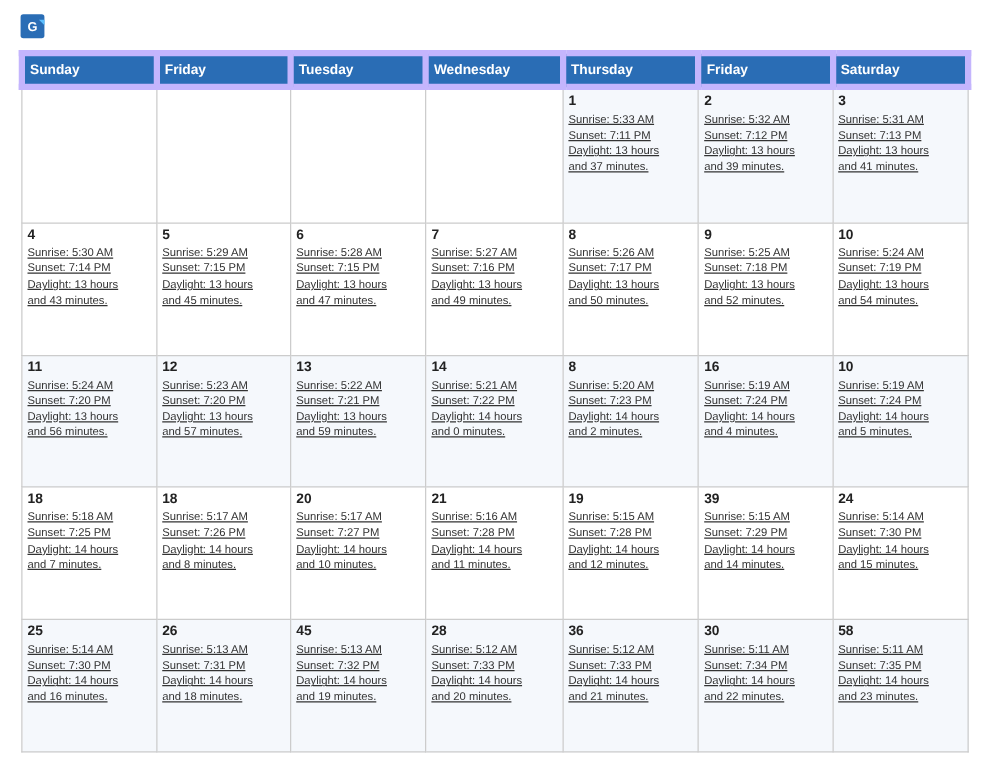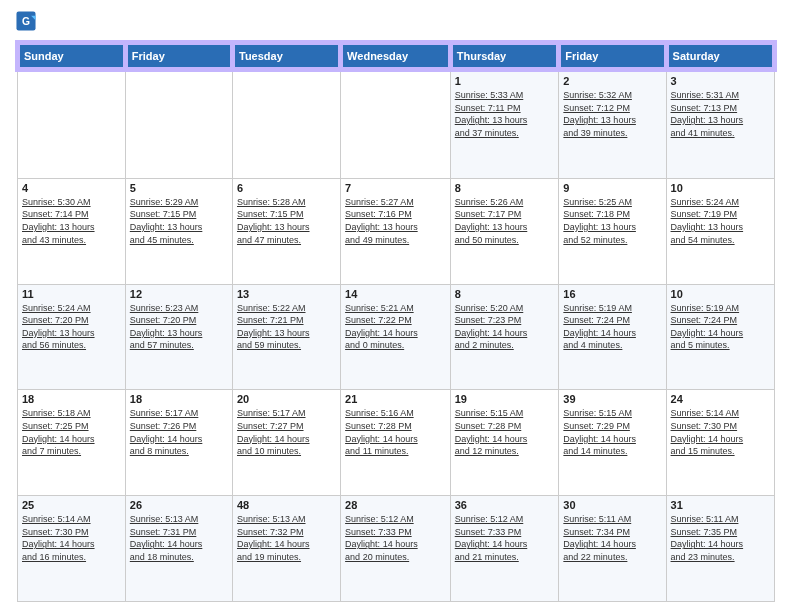--- a/index.html
+++ b/index.html
@@ -245,35 +245,35 @@
         <tr>
           <td>
             <span class="day-num">25</span>
             <div class="day-info">Sunrise: 5:14 AM<br>Sunset: 7:30 PM<br>Daylight: 14 hours<br>and 16 minutes.</div>
           </td>
           <td>
             <span class="day-num">26</span>
             <div class="day-info">Sunrise: 5:13 AM<br>Sunset: 7:31 PM<br>Daylight: 14 hours<br>and 18 minutes.</div>
           </td>
           <td>
-            <span class="day-num">48</span>
+            <span class="day-num">45</span>
             <div class="day-info">Sunrise: 5:13 AM<br>Sunset: 7:32 PM<br>Daylight: 14 hours<br>and 19 minutes.</div>
           </td>
           <td>
             <span class="day-num">28</span>
             <div class="day-info">Sunrise: 5:12 AM<br>Sunset: 7:33 PM<br>Daylight: 14 hours<br>and 20 minutes.</div>
           </td>
           <td>
             <span class="day-num">36</span>
             <div class="day-info">Sunrise: 5:12 AM<br>Sunset: 7:33 PM<br>Daylight: 14 hours<br>and 21 minutes.</div>
           </td>
           <td>
             <span class="day-num">30</span>
             <div class="day-info">Sunrise: 5:11 AM<br>Sunset: 7:34 PM<br>Daylight: 14 hours<br>and 22 minutes.</div>
           </td>
           <td>
-            <span class="day-num">31</span>
+            <span class="day-num">58</span>
             <div class="day-info">Sunrise: 5:11 AM<br>Sunset: 7:35 PM<br>Daylight: 14 hours<br>and 23 minutes.</div>
           </td>
         </tr>
       </tbody>
   </table>
 </div>
 
 </body></html>

